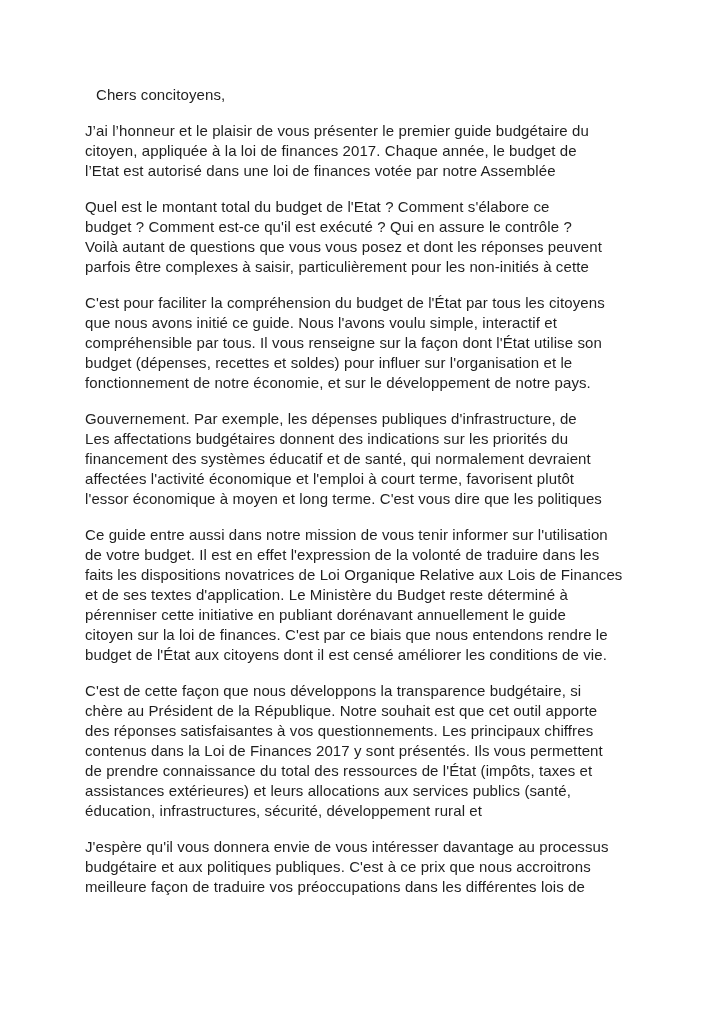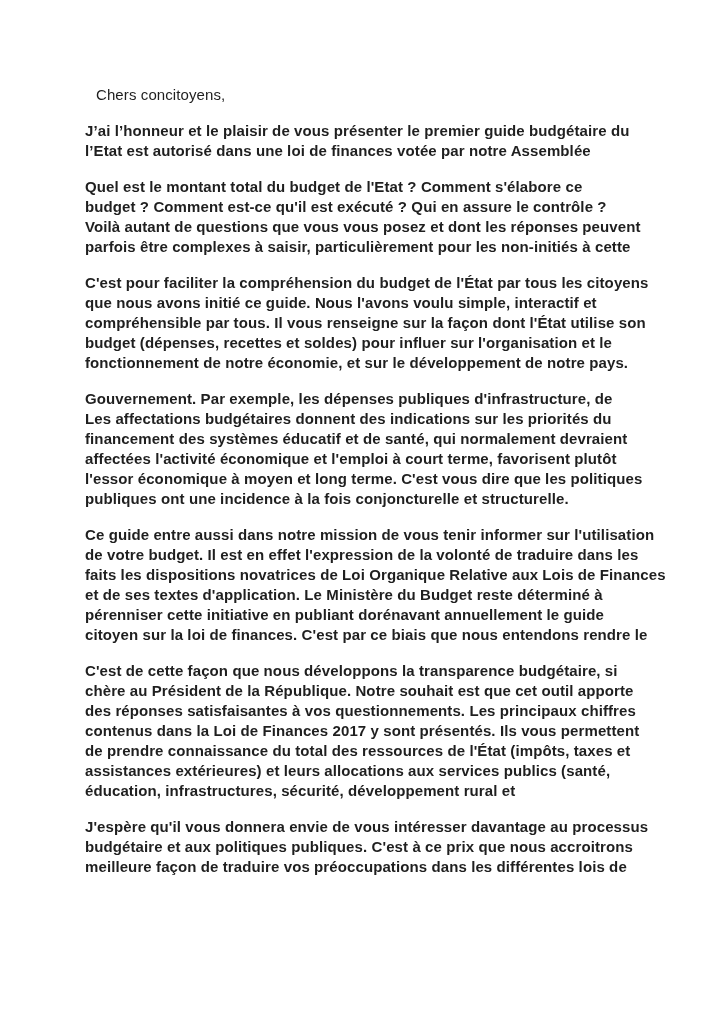--- a/index.html
+++ b/index.html
@@ -24,37 +24,37 @@
   .salutation {
     padding-left: 11px;
     font-size: 15px;
     line-height: 20px;
     letter-spacing: 0.1px;
     margin-bottom: 10px;
     white-space: nowrap;
   }
   .para {
     margin: 16px 0 9px 0;
-    font-weight: bold;
   }
   .line {
     font-size: 15px;
     line-height: 20px;
     letter-spacing: 0.1px;
     white-space: nowrap;
   }
 </style>
 </head>
 <body style="color: rgb(31, 31, 31); background: rgb(255, 255, 255);">
 
 <div class="page">
   <div class="salutation">Chers concitoyens,</div>
   <div>
       <div class="para">
         <div class="line">J’ai l’honneur et le plaisir de vous présenter le premier guide budgétaire du</div>
+        <div class="line">citoyen, appliquée à la loi de finances 2017. Chaque année, le budget de</div>
         <div class="line">l’Etat est autorisé dans une loi de finances votée par notre Assemblée</div>
       </div>
       <div class="para">
         <div class="line">Quel est le montant total du budget de l'Etat ? Comment s'élabore ce</div>
         <div class="line">budget ? Comment est-ce qu'il est exécuté ? Qui en assure le contrôle ?</div>
         <div class="line">Voilà autant de questions que vous vous posez et dont les réponses peuvent</div>
         <div class="line">parfois être complexes à saisir, particulièrement pour les non-initiés à cette</div>
       </div>
       <div class="para">
         <div class="line">C'est pour faciliter la compréhension du budget de l'État par tous les citoyens</div>
@@ -62,29 +62,29 @@
         <div class="line">compréhensible par tous. Il vous renseigne sur la façon dont l'État utilise son</div>
         <div class="line">budget (dépenses, recettes et soldes) pour influer sur l'organisation et le</div>
         <div class="line">fonctionnement de notre économie, et sur le développement de notre pays.</div>
       </div>
       <div class="para">
         <div class="line">Gouvernement. Par exemple, les dépenses publiques d'infrastructure, de</div>
         <div class="line">Les affectations budgétaires donnent des indications sur les priorités du</div>
         <div class="line">financement des systèmes éducatif et de santé, qui normalement devraient</div>
         <div class="line">affectées l'activité économique et l'emploi à court terme, favorisent plutôt</div>
         <div class="line">l'essor économique à moyen et long terme. C'est vous dire que les politiques</div>
-        <div class="line">publiques ont une incidence à la fois conjoncturelle et structurelle.</div>
       </div>
       <div class="para">
         <div class="line">Ce guide entre aussi dans notre mission de vous tenir informer sur l'utilisation</div>
         <div class="line">de votre budget. Il est en effet l'expression de la volonté de traduire dans les</div>
         <div class="line">faits les dispositions novatrices de Loi Organique Relative aux Lois de Finances</div>
         <div class="line">et de ses textes d'application. Le Ministère du Budget reste déterminé à</div>
         <div class="line">pérenniser cette initiative en publiant dorénavant annuellement le guide</div>
         <div class="line">citoyen sur la loi de finances. C'est par ce biais que nous entendons rendre le</div>
+        <div class="line">budget de l'État aux citoyens dont il est censé améliorer les conditions de vie.</div>
       </div>
       <div class="para">
         <div class="line">C'est de cette façon que nous développons la transparence budgétaire, si</div>
         <div class="line">chère au Président de la République. Notre souhait est que cet outil apporte</div>
         <div class="line">des réponses satisfaisantes à vos questionnements. Les principaux chiffres</div>
         <div class="line">contenus dans la Loi de Finances 2017 y sont présentés. Ils vous permettent</div>
         <div class="line">de prendre connaissance du total des ressources de l'État (impôts, taxes et</div>
         <div class="line">assistances extérieures) et leurs allocations aux services publics (santé,</div>
         <div class="line">éducation, infrastructures, sécurité, développement rural et</div>
       </div>

